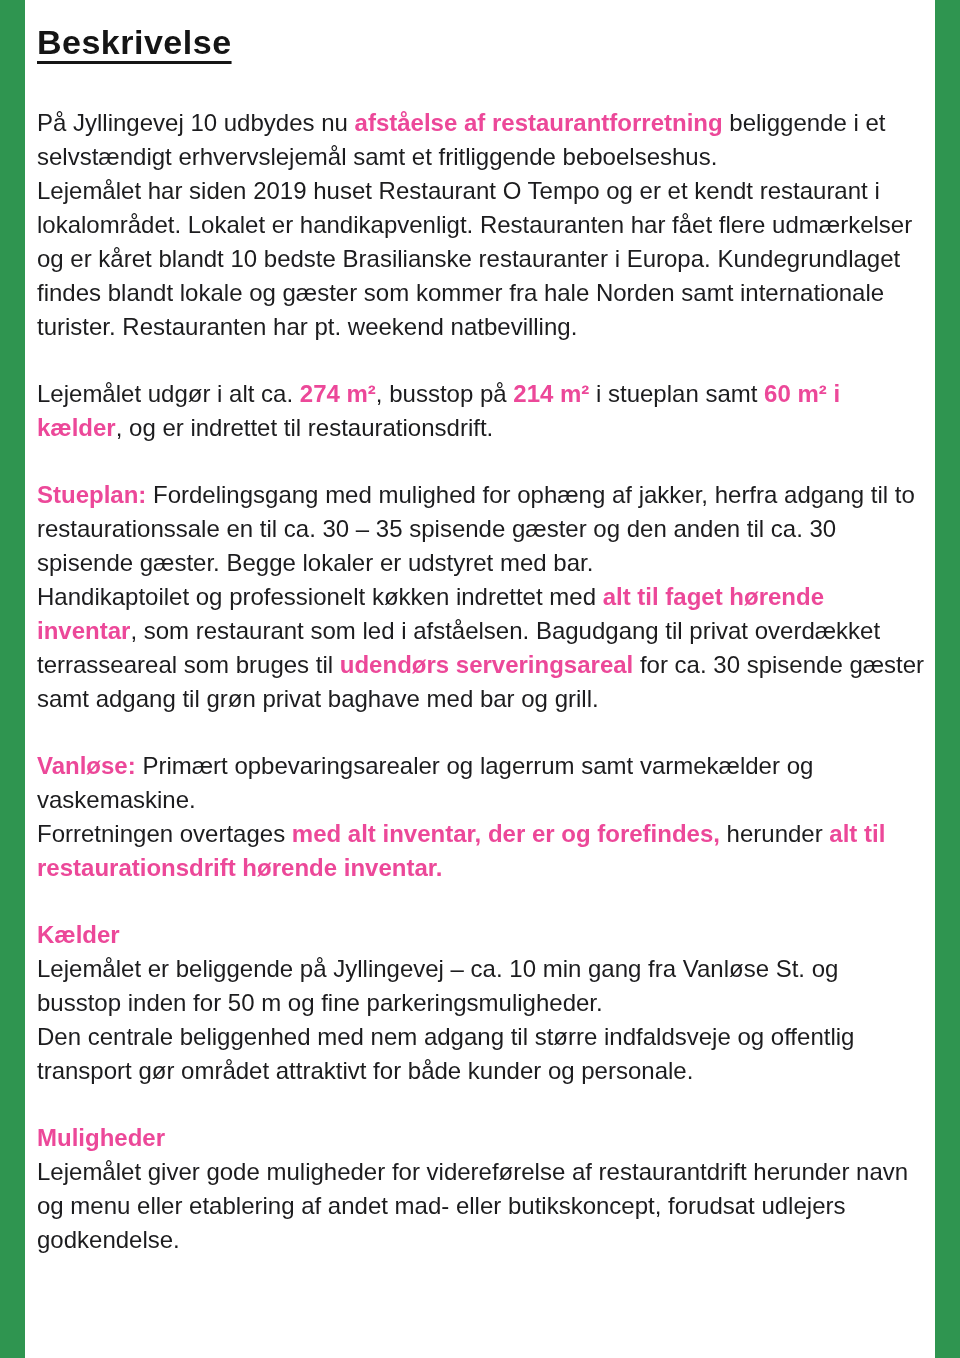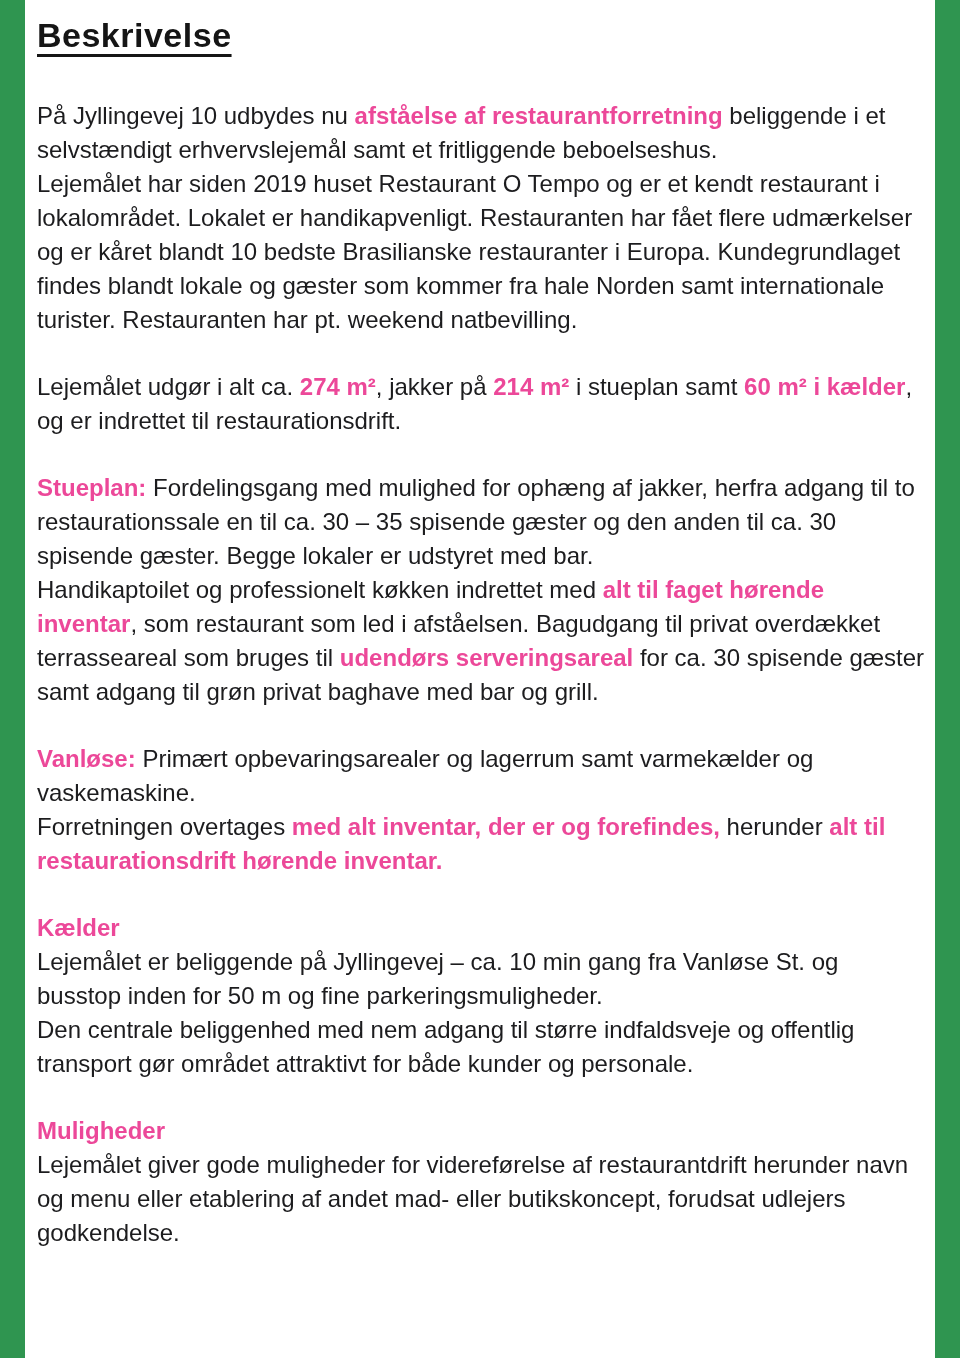--- a/index.html
+++ b/index.html
@@ -19,21 +19,21 @@
     top: 0;
     bottom: 0;
     width: 25px;
     background: #2F9550;
   }
   .accent-bar.left { left: 0; }
   .accent-bar.right { right: 0; }
   .content {
     position: absolute;
     left: 37px;
-    top: 16px;
+    top: 23px;
     width: 888px;
   }
   .doc-title {
     font-size: 34px;
     font-weight: bold;
     color: #151515;
     text-decoration: underline;
     text-decoration-thickness: 3px;
     text-underline-offset: 7px;
     margin-bottom: 44px;
@@ -53,21 +53,21 @@
 <body>
 
 <div class="accent-bar left"></div>
 <div class="accent-bar right"></div>
 
 <div class="content">
   <h1 class="doc-title">Beskrivelse</h1>
 
   <p class="para"><span>På Jyllingevej 10 udbydes nu </span><span class="b">afståelse af restaurantforretning</span><span> beliggende i et selvstændigt erhvervslejemål samt et fritliggende beboelseshus.
 Lejemålet har siden 2019 huset Restaurant O Tempo og er et kendt restaurant i lokalområdet. Lokalet er handikapvenligt. Restauranten har fået flere udmærkelser og er kåret blandt 10 bedste Brasilianske restauranter i Europa. Kundegrundlaget findes blandt lokale og gæster som kommer fra hale Norden samt internationale turister. Restauranten har pt. weekend natbevilling.</span></p>
-  <p class="para"><span>Lejemålet udgør i alt ca. </span><span class="b">274 m²</span><span>, jakker på </span><span class="b">214 m²</span><span> i stueplan samt </span><span class="b">60 m² i kælder</span><span>, og er indrettet til restaurationsdrift.</span></p>
+  <p class="para"><span>Lejemålet udgør i alt ca. </span><span class="b">274 m²</span><span>, busstop på </span><span class="b">214 m²</span><span> i stueplan samt </span><span class="b">60 m² i kælder</span><span>, og er indrettet til restaurationsdrift.</span></p>
   <p class="para"><span class="b">Stueplan:</span><span> Fordelingsgang med mulighed for ophæng af jakker, herfra adgang til to restaurationssale en til ca. 30 – 35 spisende gæster og den anden til ca. 30 spisende gæster. Begge lokaler er udstyret med bar.
 Handikaptoilet og professionelt køkken indrettet med </span><span class="b">alt til faget hørende inventar</span><span>, som restaurant som led i afståelsen. Bagudgang til privat overdækket terrasseareal som bruges til </span><span class="b">udendørs serveringsareal</span><span> for ca. 30 spisende gæster samt adgang til grøn privat baghave med bar og grill.</span></p>
   <p class="para"><span class="b">Vanløse:</span><span> Primært opbevaringsarealer og lagerrum samt varmekælder og vaskemaskine.
 Forretningen overtages </span><span class="b">med alt inventar, der er og forefindes,</span><span> herunder </span><span class="b">alt til restaurationsdrift hørende inventar.</span></p>
   <p class="para"><span class="b">Kælder
 </span><span>Lejemålet er beliggende på Jyllingevej – ca. 10 min gang fra Vanløse St. og busstop inden for 50 m og fine parkeringsmuligheder.
 Den centrale beliggenhed med nem adgang til større indfaldsveje og offentlig transport gør området attraktivt for både kunder og personale.</span></p>
   <p class="para"><span class="b">Muligheder
 </span><span>Lejemålet giver gode muligheder for videreførelse af restaurantdrift herunder navn og menu eller etablering af andet mad- eller butikskoncept, forudsat udlejers godkendelse.</span></p>
 </div>

